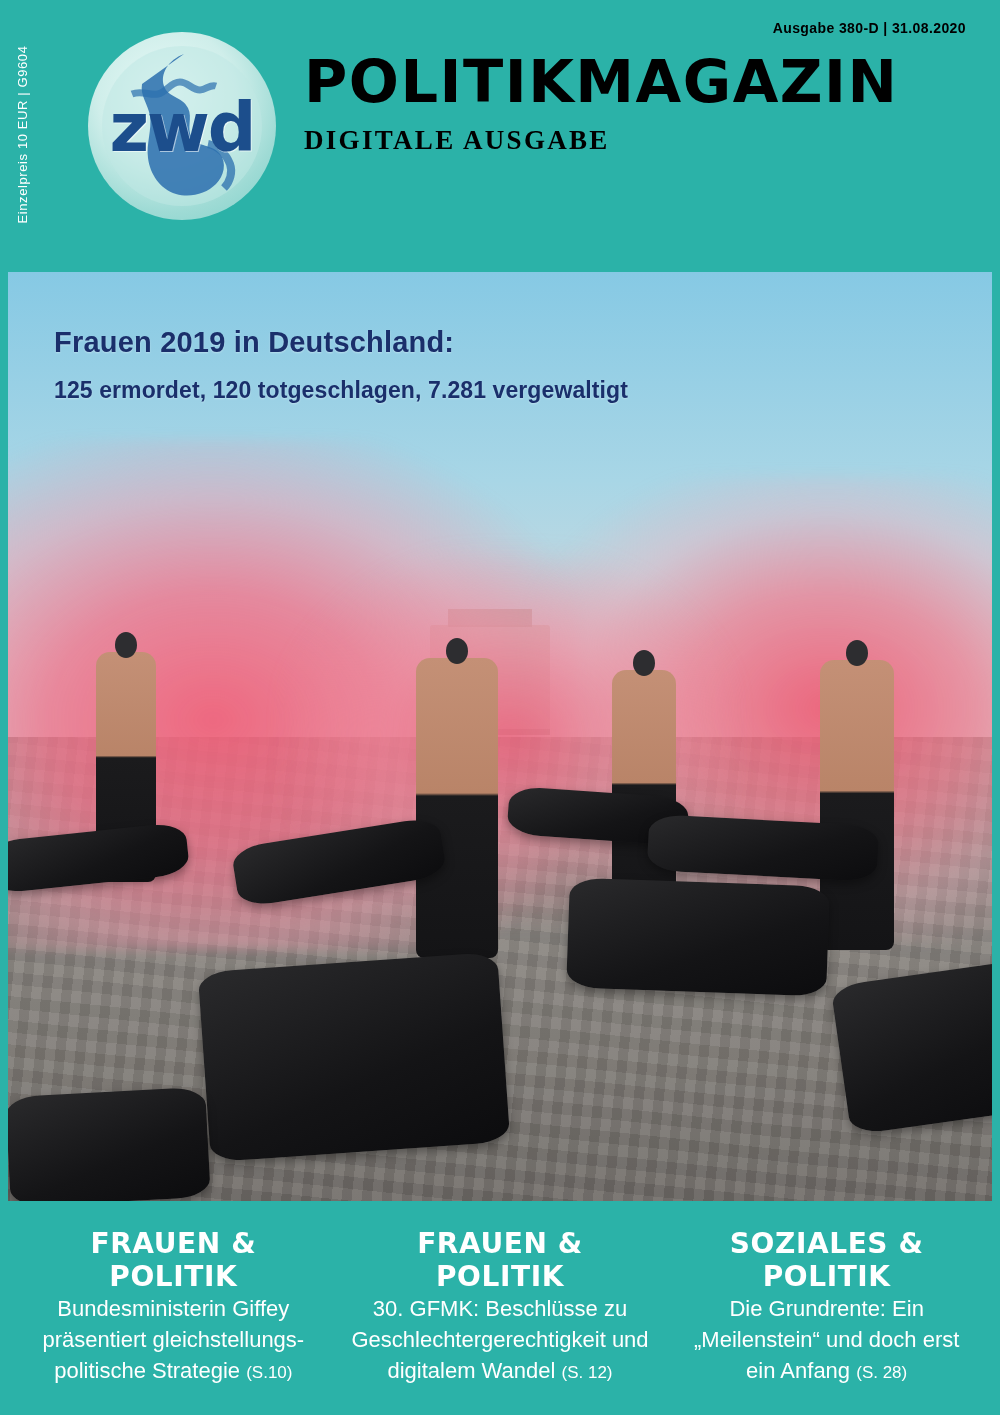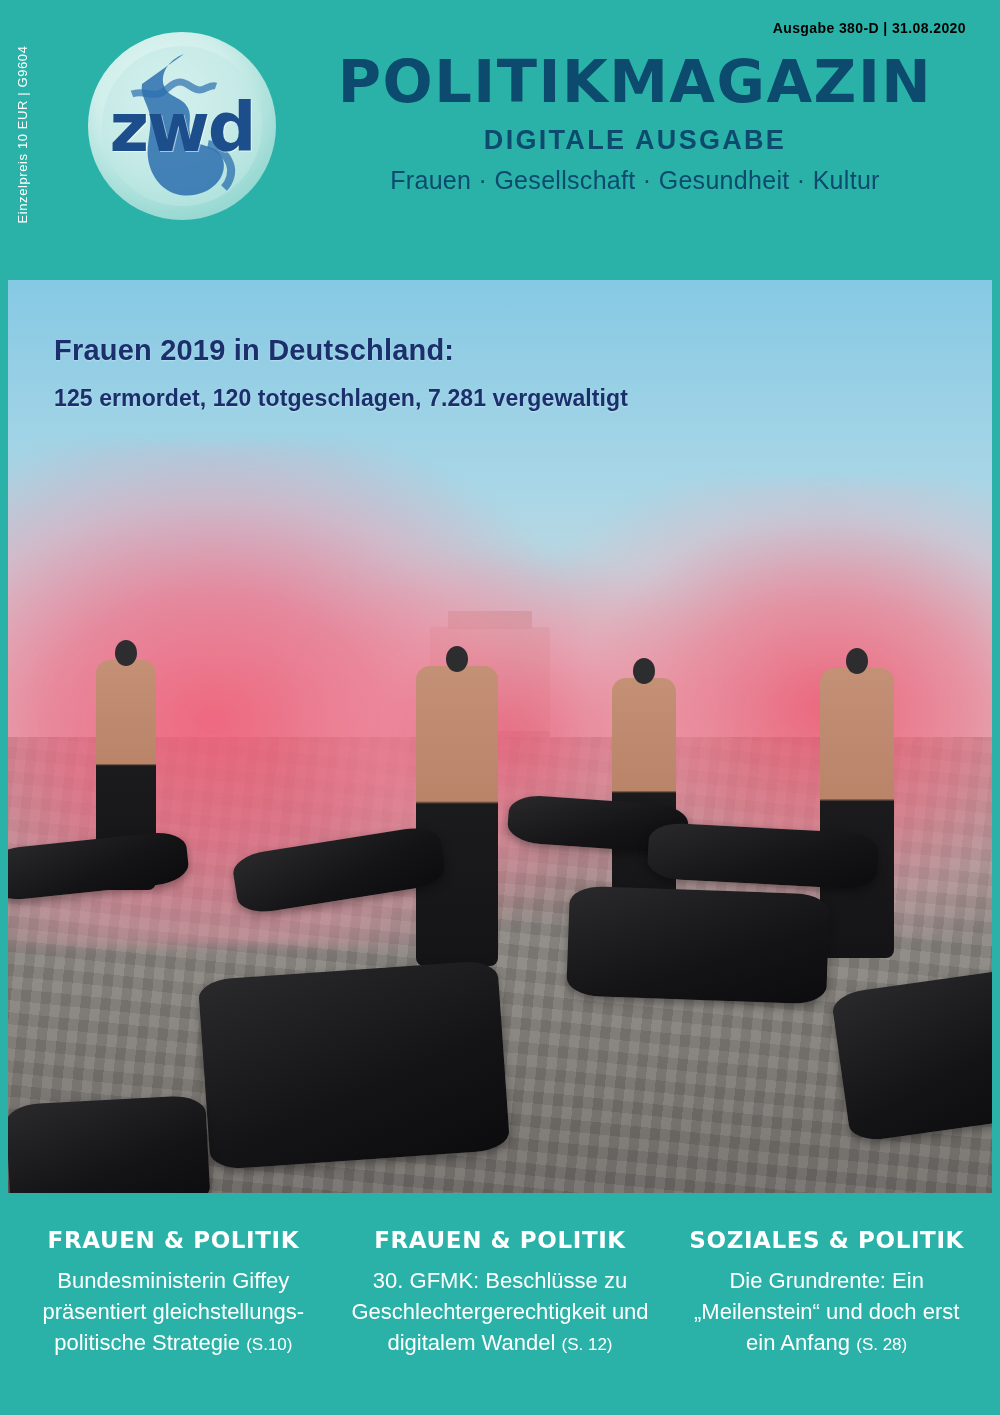--- a/index.html
+++ b/index.html
@@ -65,48 +65,47 @@
     font-family: "DejaVu Sans", sans-serif;
     font-weight: bold;
     font-size: 68px;
     color: #1c4e8c;
     letter-spacing: -2px;
     text-shadow: 1px 1px 0 rgba(255,255,255,0.55);
   }
   .masthead {
     position: absolute;
     left: 304px; right: 34px; top: 52px;
-    text-align: center;
-    color: #0c4a6e;
+    color: #000000;
   }
   .mast-title {
     font-family: "DejaVu Sans", sans-serif;
     font-size: 59px;
     font-weight: bold;
     letter-spacing: 1.5px;
     line-height: 1.0;
   }
   .mast-sub {
-    font-family: Liberation Sans, sans-serif;
+    font-family: Liberation Serif, serif;
     font-size: 27px;
     font-weight: bold;
     letter-spacing: 2.3px;
     margin-top: 14px;
   }
   .mast-tagline {
     font-size: 25px;
     margin-top: 10px;
     letter-spacing: 0.3px;
   }
 
   
   .photo {
     position: relative;
     flex: 1 1 auto;
-    margin: 12px 8px;
+    margin: 4px 8px;
     overflow: hidden;
     background: linear-gradient(180deg, #9fd6e8 0%, #bcd9e4 28%, #d9b9c2 46%, #c9a9a7 62%, #8f8d8c 78%, #6e6c6b 100%);
   }
   .sky {
     position: absolute; left: 0; top: 0; width: 100%; height: 56%;
     background: linear-gradient(180deg,#86c9e4 0%, #a8d6e6 40%, #cfd9dd 75%, #d6cdcd 100%);
   }
   .smoke1 {
     position: absolute; left: -4%; top: 18%; width: 62%; height: 55%;
     background: radial-gradient(ellipse at 40% 55%, rgba(240,95,120,0.92) 0%, rgba(240,110,135,0.75) 32%, rgba(242,150,170,0.45) 56%, rgba(245,200,210,0.0) 78%);
@@ -199,24 +198,23 @@
     padding: 0 14px;
     position: relative;
   }
   .teaser + .teaser:before {
     content: "";
     position: absolute; left: 0; top: 6px; bottom: 6px;
     width: 1px; background: rgba(255,255,255,0.0);
   }
   .teaser-cat {
     font-family: "DejaVu Sans", sans-serif;
-    font-size: 23px;
+    font-size: 28px;
     font-weight: bold;
     letter-spacing: 0.6px;
-    margin-bottom: 12px;
     text-align: center;
   }
   .teaser-text {
     font-size: 22px;
     line-height: 1.42;
   }
   .teaser-page { font-size: 17px; }
 </style>
 </head>
 <body>
@@ -237,21 +235,20 @@
         <path d="M96 22c-16 6-24 20-20 32 4 12 18 10 24 22 5 10-2 20 4 30 6 9 20 6 28 16 7 9 4 22-4 30-10 10-26 14-40 10-16-5-26-20-28-36-2-14 4-28 2-42-2-12-10-20-8-32" fill="#2b6fae" opacity="0.85"></path>
         <path d="M44 62c10-4 18 2 26 0 9-2 12-12 22-12 8 0 12 8 20 8 6 0 10-6 16-4" stroke="#2b6fae" stroke-width="7" fill="none" opacity="0.7"></path>
         <path d="M120 112c10 2 18 10 22 20 3 8 0 18-6 24" stroke="#2b6fae" stroke-width="8" fill="none" opacity="0.75"></path>
       </svg>
       <div class="logo-word">zwd</div>
     </div>
 
     <div class="masthead">
       <div class="mast-title">POLITIKMAGAZIN</div>
       <div class="mast-sub">DIGITALE AUSGABE</div>
-      <div class="mast-tagline">Frauen · Gesellschaft · Gesundheit · Kultur</div>
     </div>
   </div>
 
   <div class="photo">
     <div class="sky"></div>
     <div class="gate"></div>
     <div class="ground"></div>
     <div class="smoke1"></div>
     <div class="smoke2"></div>
     <div class="smoke3"></div>

